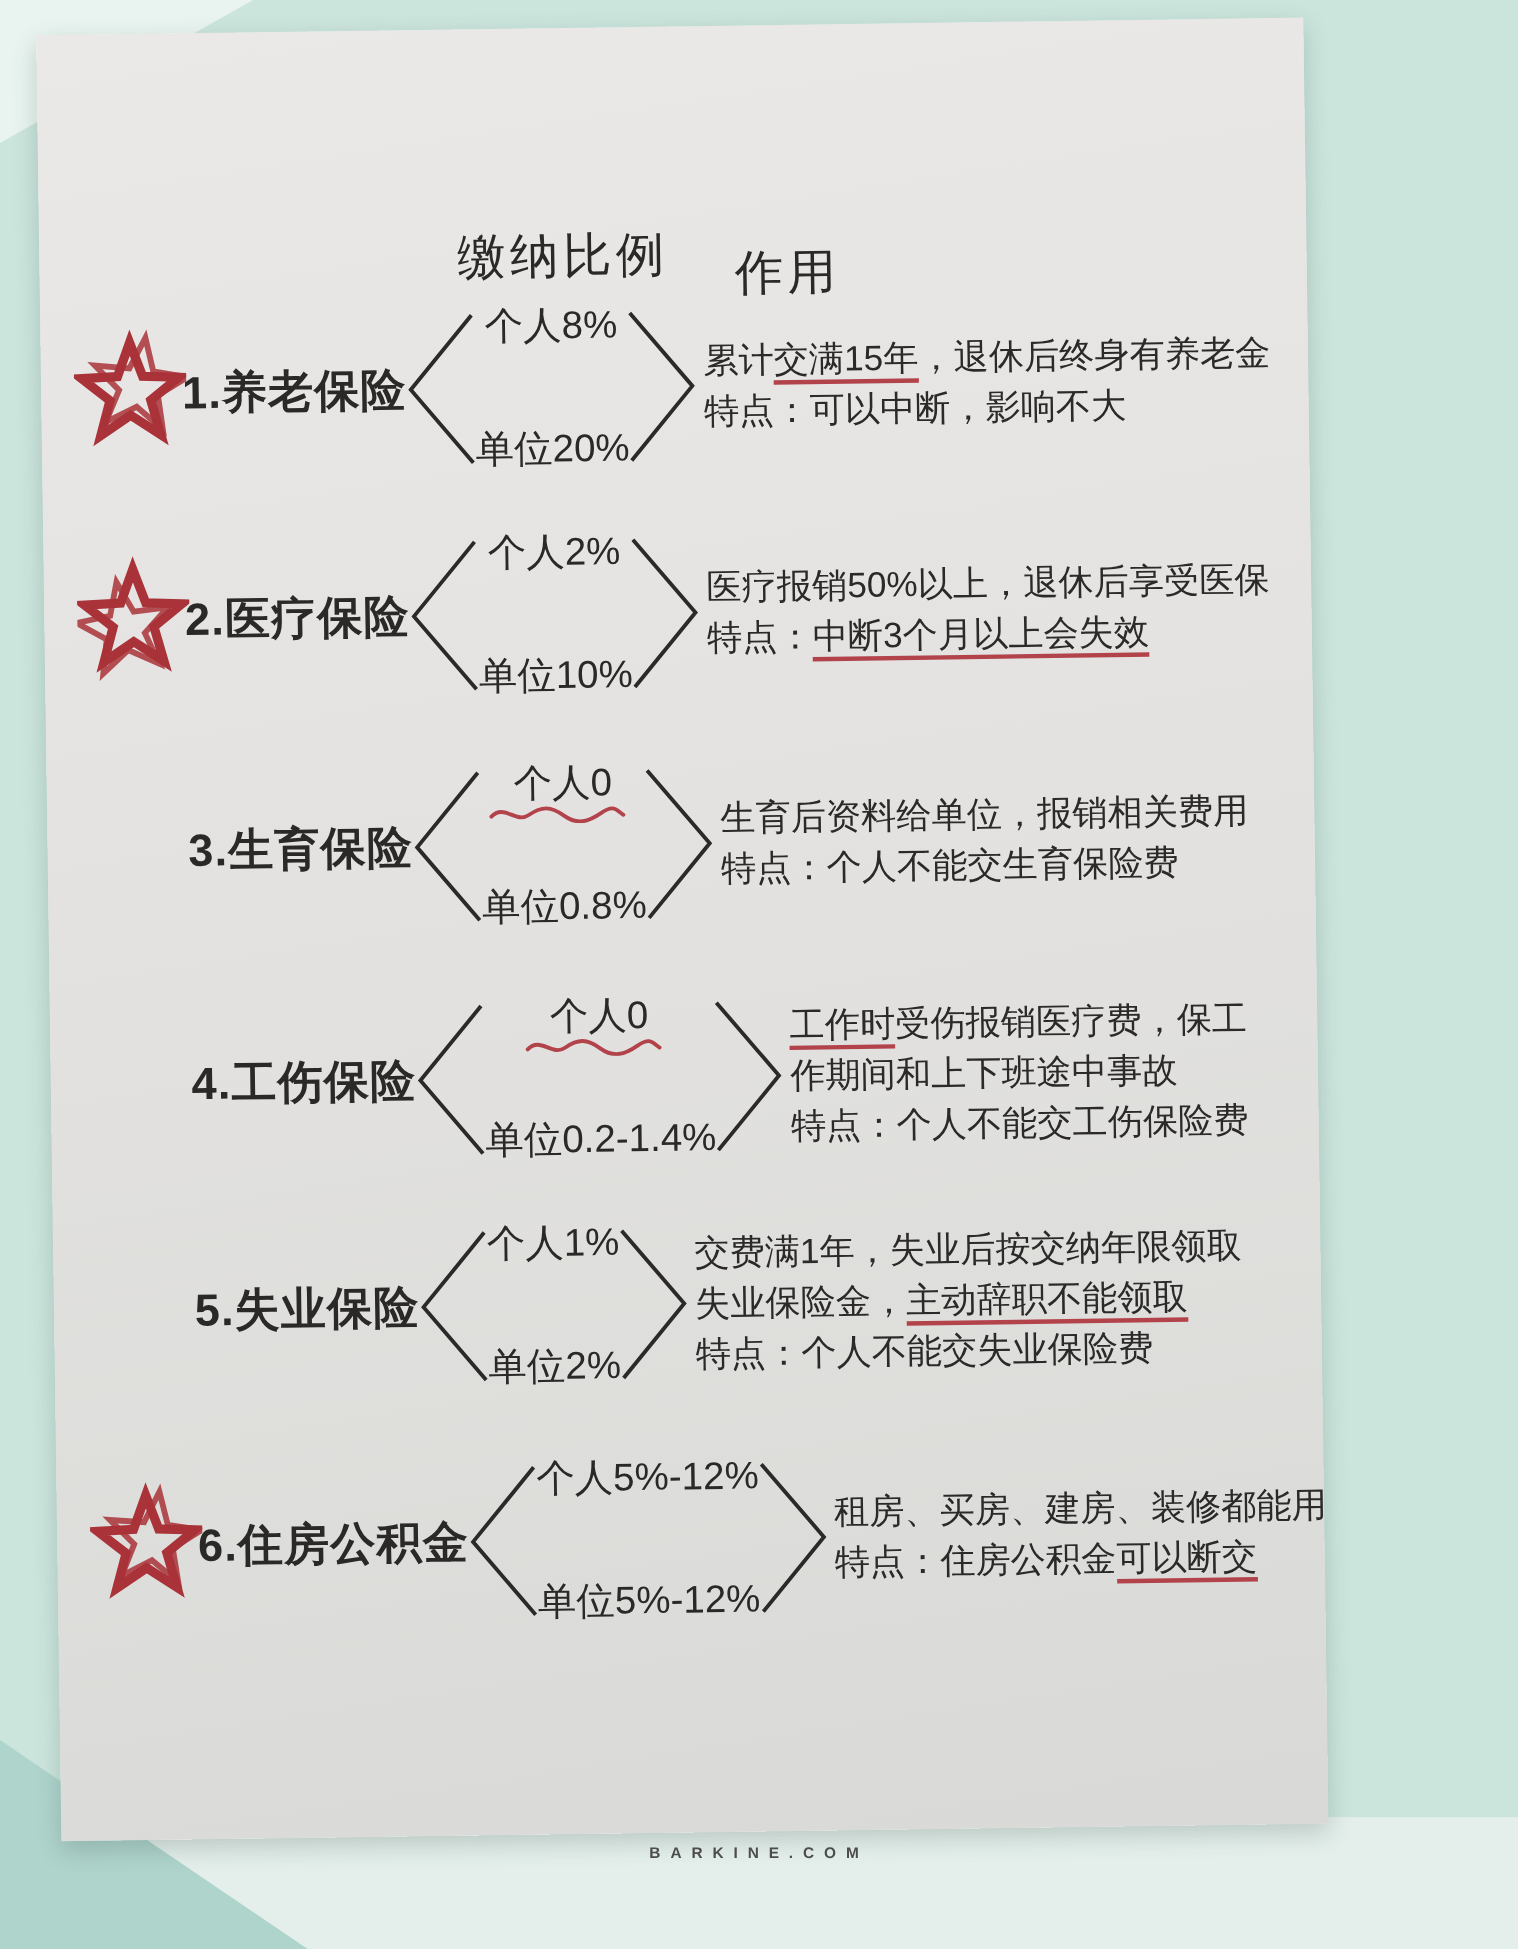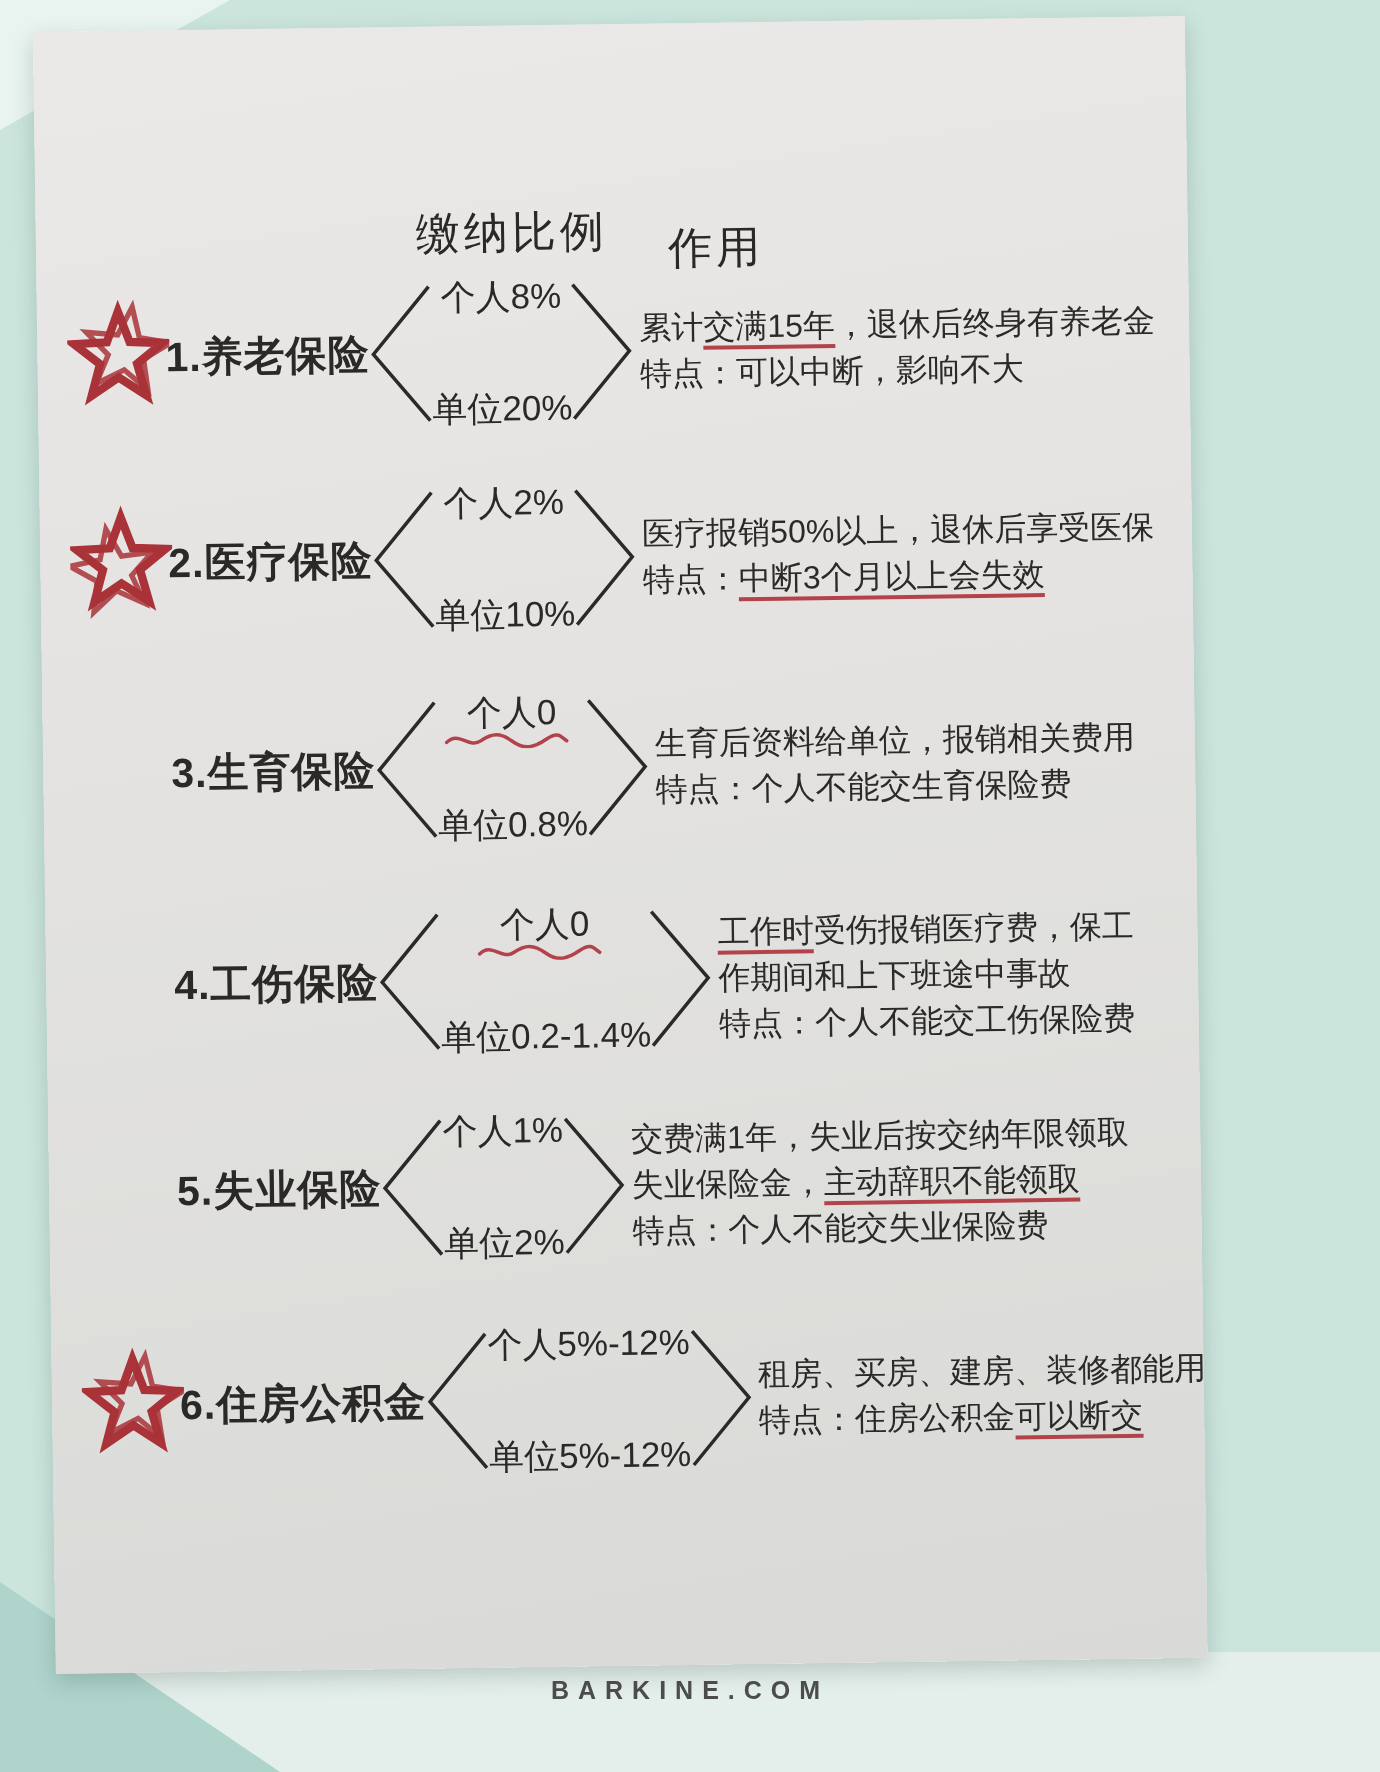--- a/index.html
+++ b/index.html
@@ -39,21 +39,21 @@
     padding:0 62px;}
   .fork svg.bracket{position:absolute;top:0;height:150px;width:62px;}
   .fork svg.bl{left:0;} .fork svg.br{right:0;}
   .val{font-size:35px;text-align:center;white-space:nowrap;position:relative;line-height:1.1;}
   .squig{position:absolute;left:50%;transform:translateX(-54%);bottom:-16px;width:128px;height:16px;}
   .desc{flex:1 1 auto;margin-left:6px;font-size:32px;line-height:1.44;color:#2b2a28;}
   .dline{white-space:nowrap;}
   .mark{border-bottom:4px solid #b2434b;padding-bottom:1px;}
   .watermark{
     position:absolute;left:50%;top:1676px;transform:translateX(-50%);
-    font-size:25px;letter-spacing:9px;color:#4c4c4c;font-weight:600;z-index:3;
+    font-size:14px;letter-spacing:9px;color:#4c4c4c;font-weight:600;z-index:3;
   }
 </style>
 </head>
 <body>
 
 <div class="bg-tri-tl"></div>
 <div class="bg-strip-bottom"></div>
 <div class="bg-tri-bl"></div>
 
 <div class="paper">

